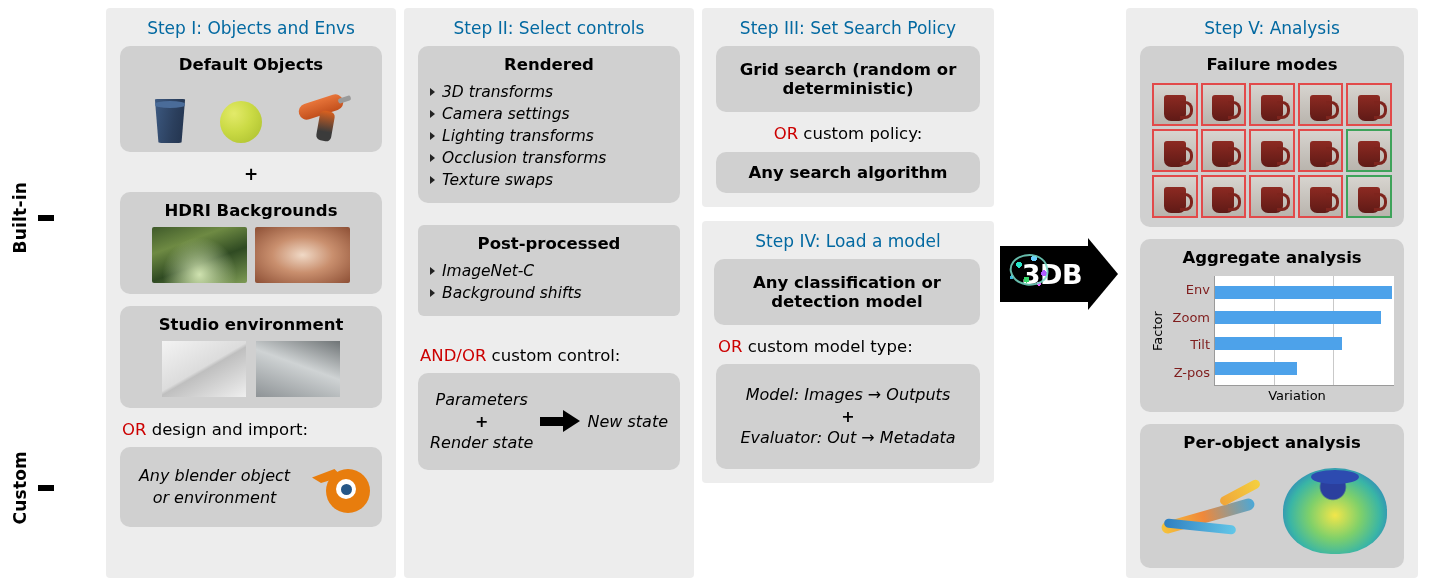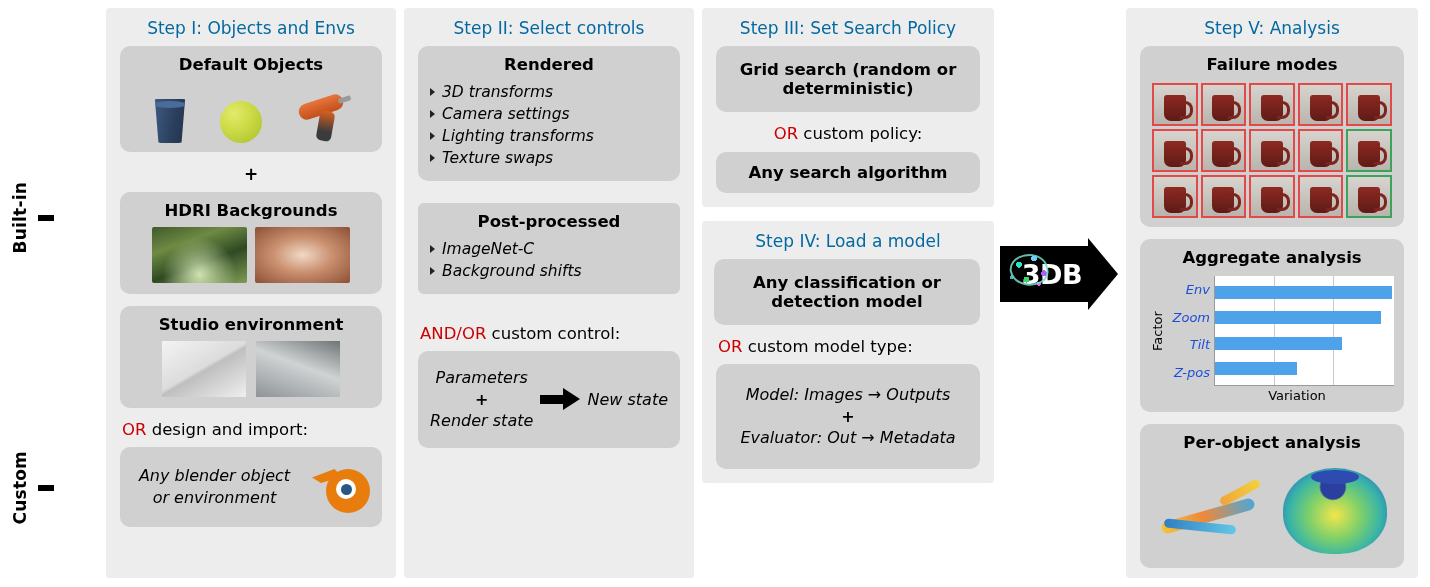--- a/index.html
+++ b/index.html
@@ -381,21 +381,21 @@
     color: #000;
   }
   .agg-ticks {
     width: 44px;
     display: flex;
     flex-direction: column;
     justify-content: space-around;
     align-items: flex-end;
     padding-right: 4px;
   }
-  .agg-ticks div { font-size: 13px; color: #1d4ed8; line-height: 1; font-style: italic; }
+  .agg-ticks div { font-size: 13px; color: #7f1d1d; line-height: 1; }
   .agg-plot {
     flex: 1;
     position: relative;
     background: #ffffff;
     border-left: 1px solid #9a9a9a;
     border-bottom: 1px solid #9a9a9a;
     display: flex;
     flex-direction: column;
     justify-content: space-around;
     padding: 4px 0;
@@ -528,20 +528,21 @@
 
   <div class="col" id="col2">
     <div class="col-title">Step II: Select controls</div>
 
     <div class="panel" style="padding-bottom:12px;">
       <div class="panel-title">Rendered</div>
       <ul class="bullet-list">
         <li><span class="tri"></span><span>3D transforms</span></li>
         <li><span class="tri"></span><span>Camera settings</span></li>
         <li><span class="tri"></span><span>Lighting transforms</span></li>
+        <li><span class="tri"></span><span>Occlusion transforms</span></li>
         <li><span class="tri"></span><span>Texture swaps</span></li>
       </ul>
     </div>
 
     <div class="panel" style="margin-top:22px;padding-bottom:12px;border-radius:6px;">
       <div class="panel-title">Post-processed</div>
       <ul class="bullet-list">
         <li><span class="tri"></span><span>ImageNet-C</span></li>
         <li><span class="tri"></span><span>Background shifts</span></li>
       </ul>

